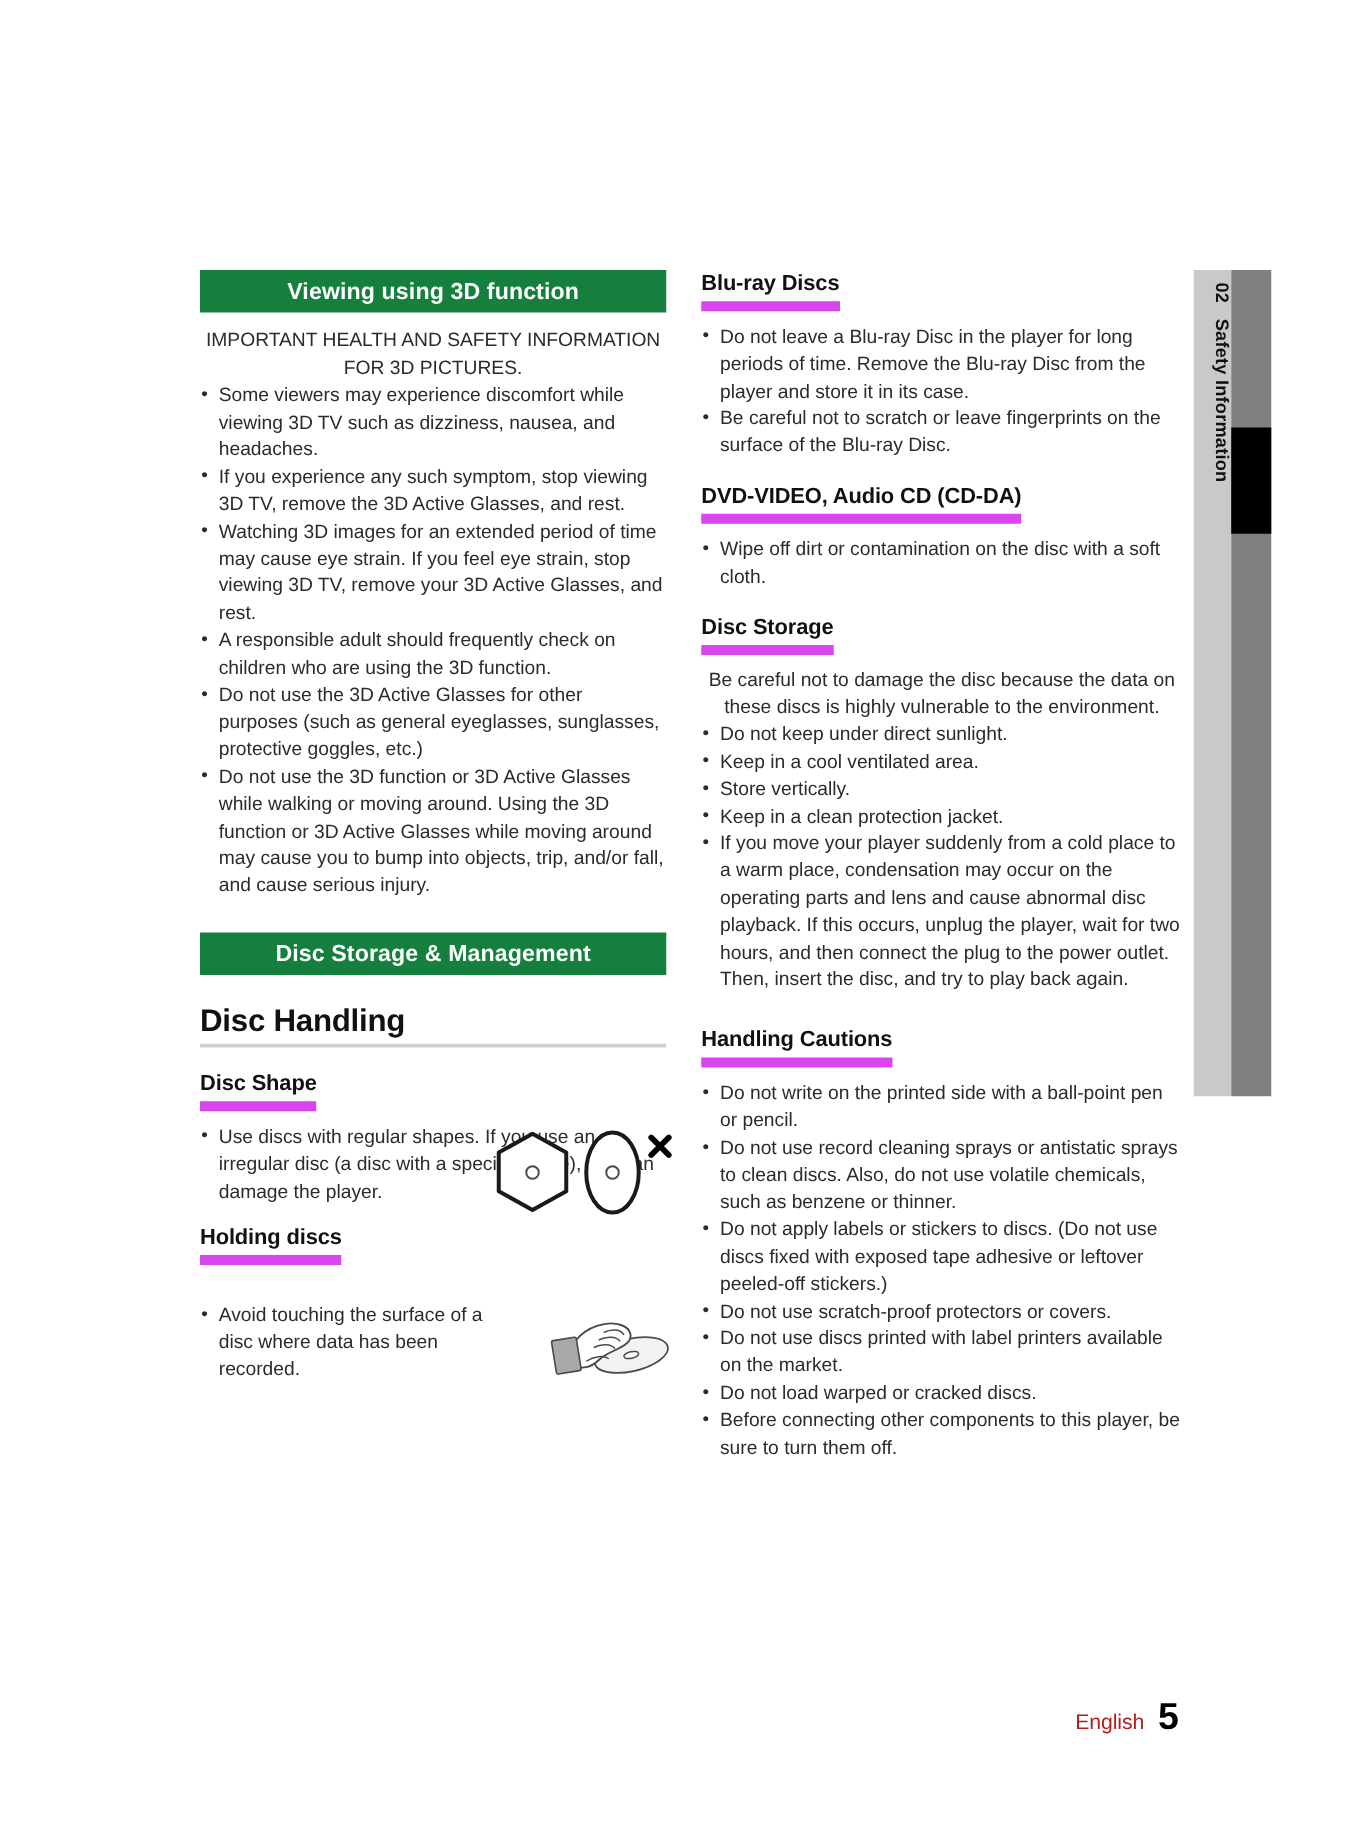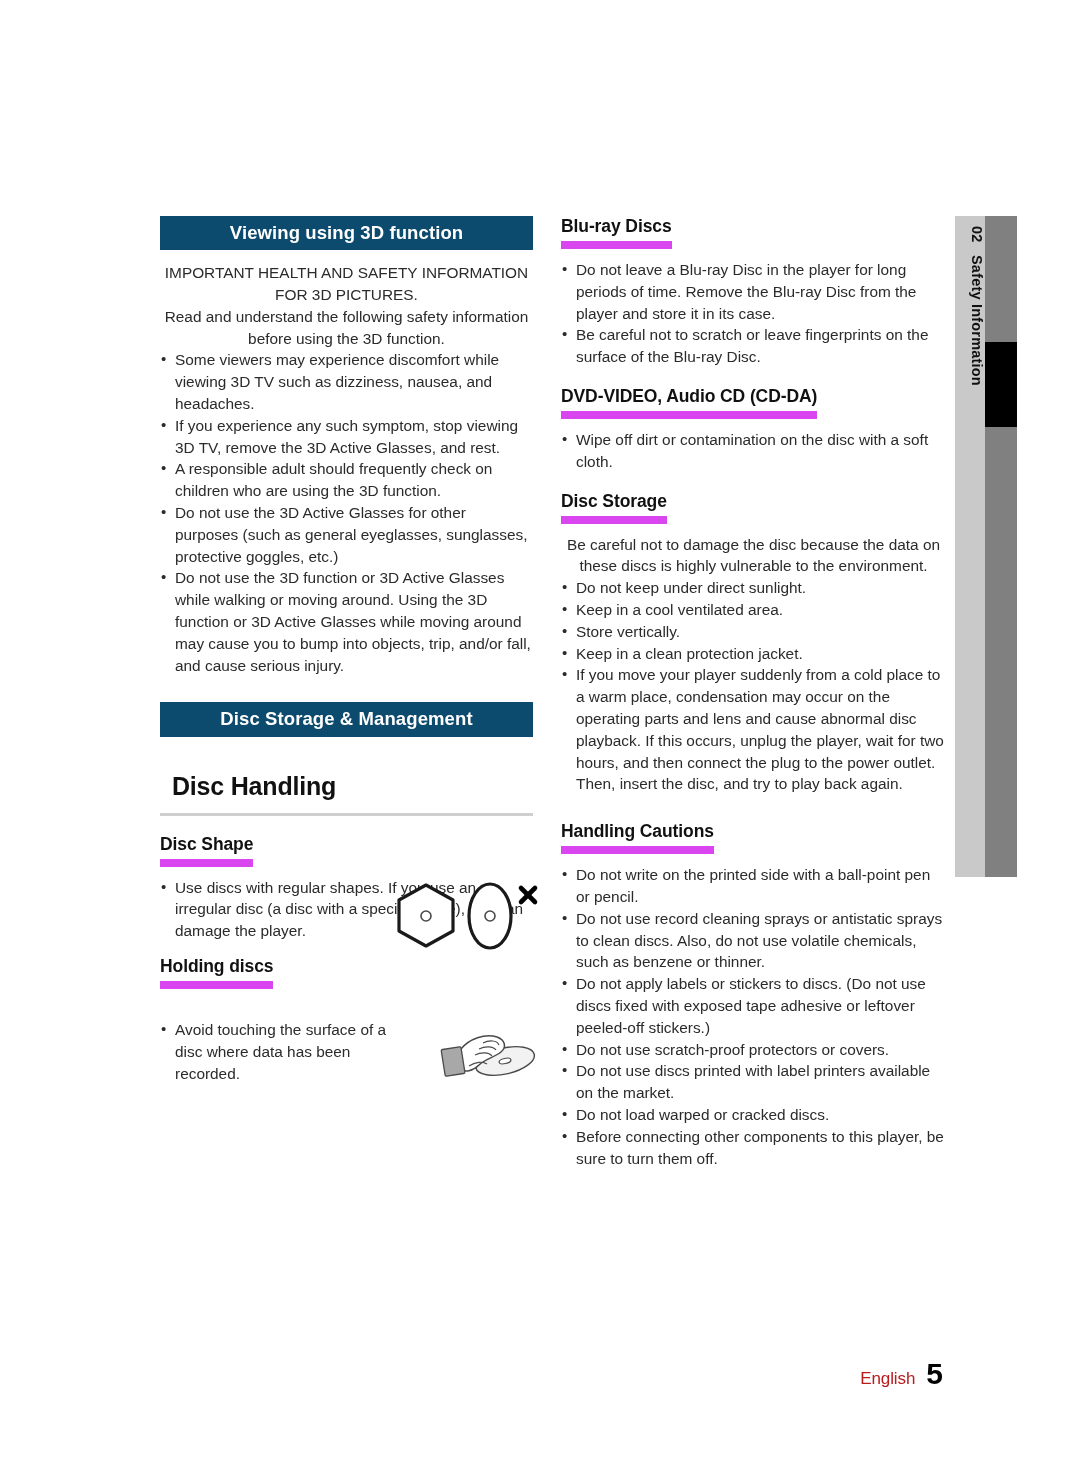--- a/index.html
+++ b/index.html
@@ -81,37 +81,37 @@
   }
   .col-right {
     position: absolute;
     left: 561px;
     top: 216px;
     width: 385px;
   }
 
   
   .banner {
-    background: #0c4a6e;
+    background: #15803d;
     color: #ffffff;
     font-size: 18.5px;
     font-weight: bold;
     text-align: center;
     padding: 6px 0 7px 0;
     letter-spacing: 0.1px;
     line-height: 1.15;
   }
 
   
   .big-heading {
     font-size: 25px;
     font-weight: bold;
     color: #111111;
     letter-spacing: -0.2px;
-    margin: 12px;
+    margin: 0;
     padding: 0;
     line-height: 1.2;
   }
   .big-rule {
     height: 3px;
     background: #cfcfcf;
     margin-top: 3px;
     width: 100%;
   }
 
@@ -219,30 +219,32 @@
     </div>
   </div>
 
   <div class="col-left">
 
     <div class="banner">Viewing using 3D function</div>
 
     <div class="sp-12"></div>
 
     <p class="body">IMPORTANT HEALTH AND SAFETY INFORMATION FOR 3D PICTURES.</p>
-    <p class="body">Read and understand the following safety information before using the 3D function.</p>
 
     <ul class="bullets">
       <li>
         <span>Some viewers may experience discomfort while viewing 3D TV such as dizziness, nausea, and headaches.</span>
       </li>
       <li style="padding-left:15px;list-style:none;">
         <span>If you experience any such symptom, stop viewing 3D TV, remove the 3D Active Glasses, and rest.</span>
       </li>
 
+      <li>
+        <span>Watching 3D images for an extended period of time may cause eye strain. If you feel eye strain, stop viewing 3D TV, remove your 3D Active Glasses, and rest.</span>
+      </li>
 
       <li>
         <span>A responsible adult should frequently check on children who are using the 3D function.</span>
       </li>
 
       <li>
         <span>Do not use the 3D Active Glasses for other purposes (such as general eyeglasses, sunglasses, protective goggles, etc.)</span>
       </li>
 
       <li>

